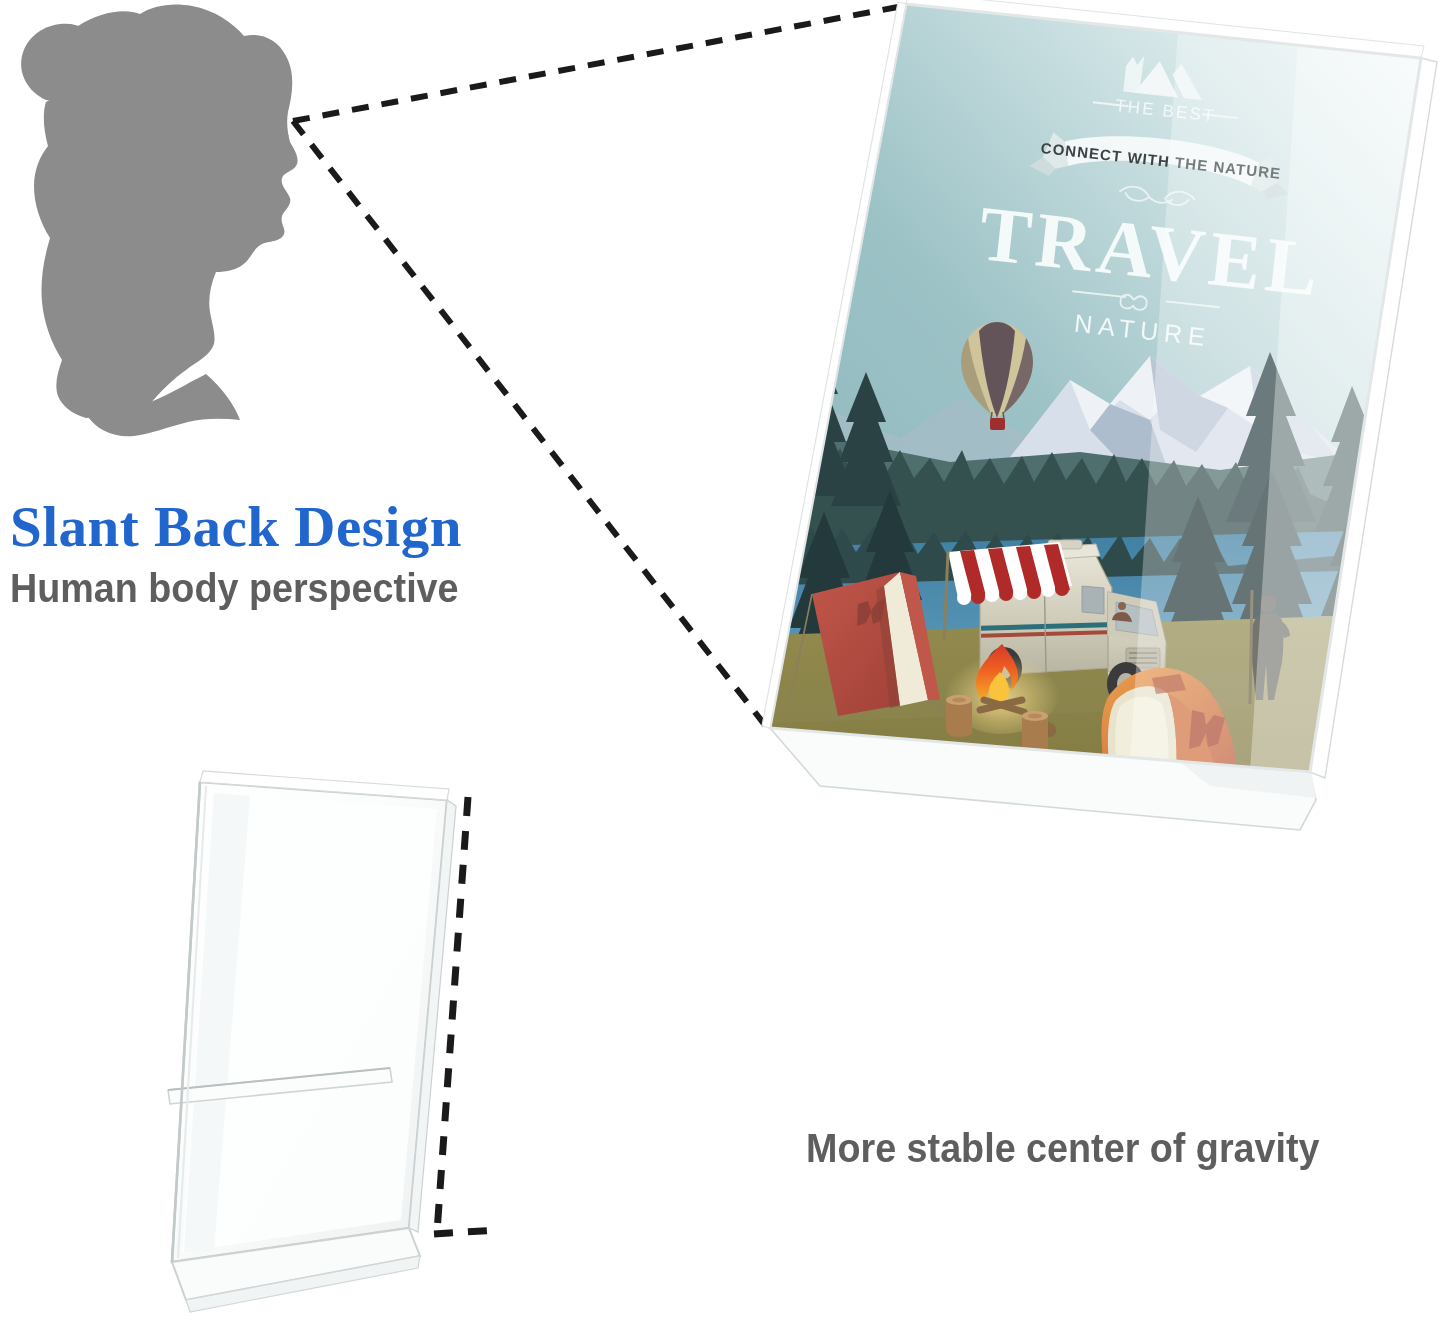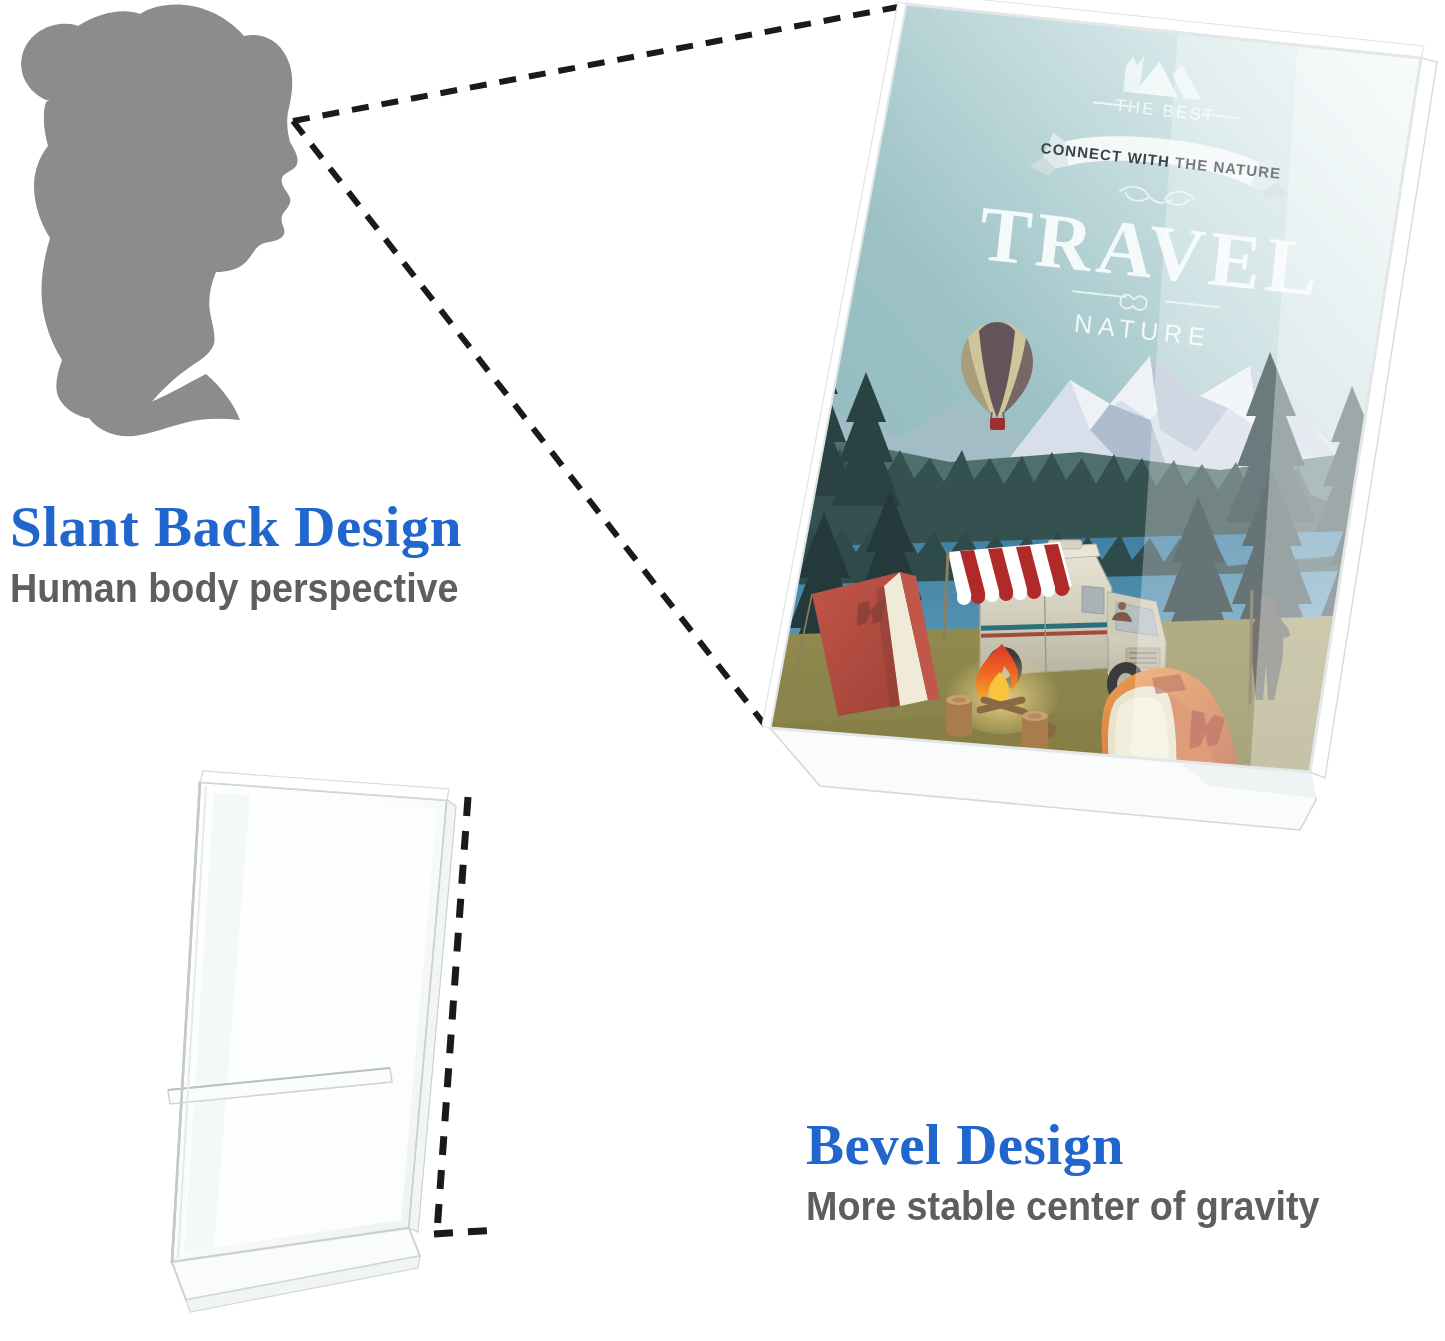--- a/index.html
+++ b/index.html
@@ -423,17 +423,16 @@
 
   </svg>
   </div>
 
   <div class="feature" id="feature-slant">
     <div class="title" style="color:#2166cc">Slant Back Design</div>
     <div class="sub" style="color:#5e5e5e">Human body perspective</div>
   </div>
 
   <div class="feature" id="feature-bevel">
-    <div class="title" style="color:#2166cc">Bevel Design</div>
     <div class="sub" style="color:#5e5e5e">More stable center of gravity</div>
   </div>
 
 </div>
 
 </body></html>

